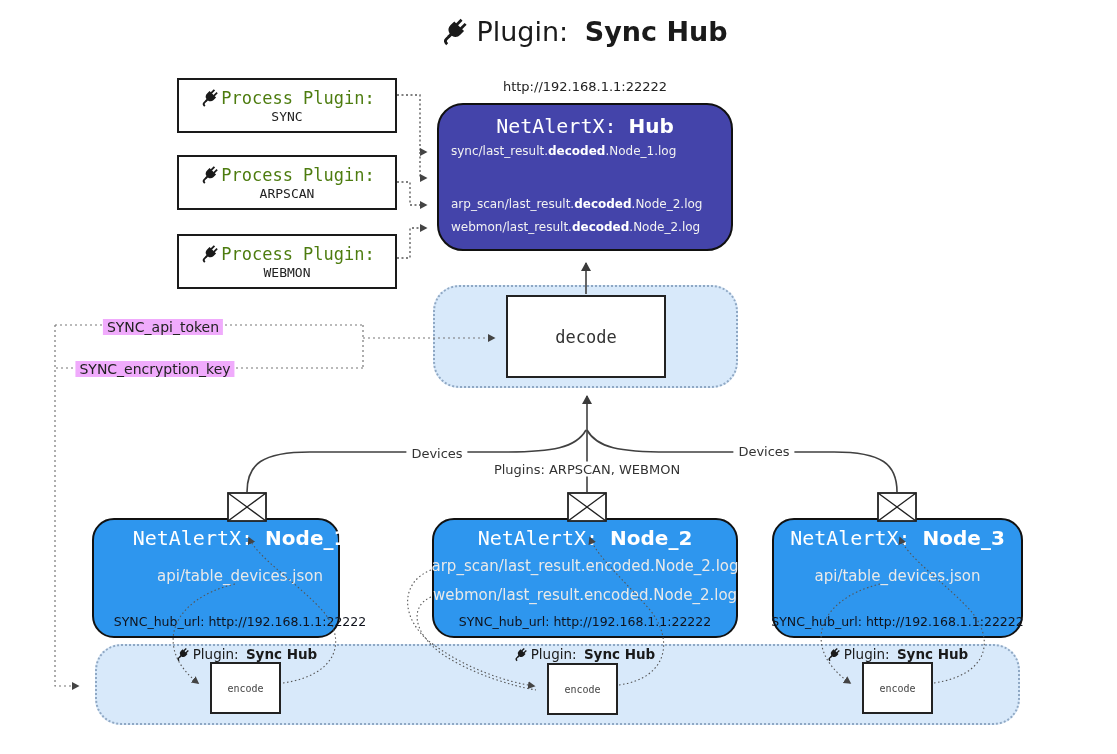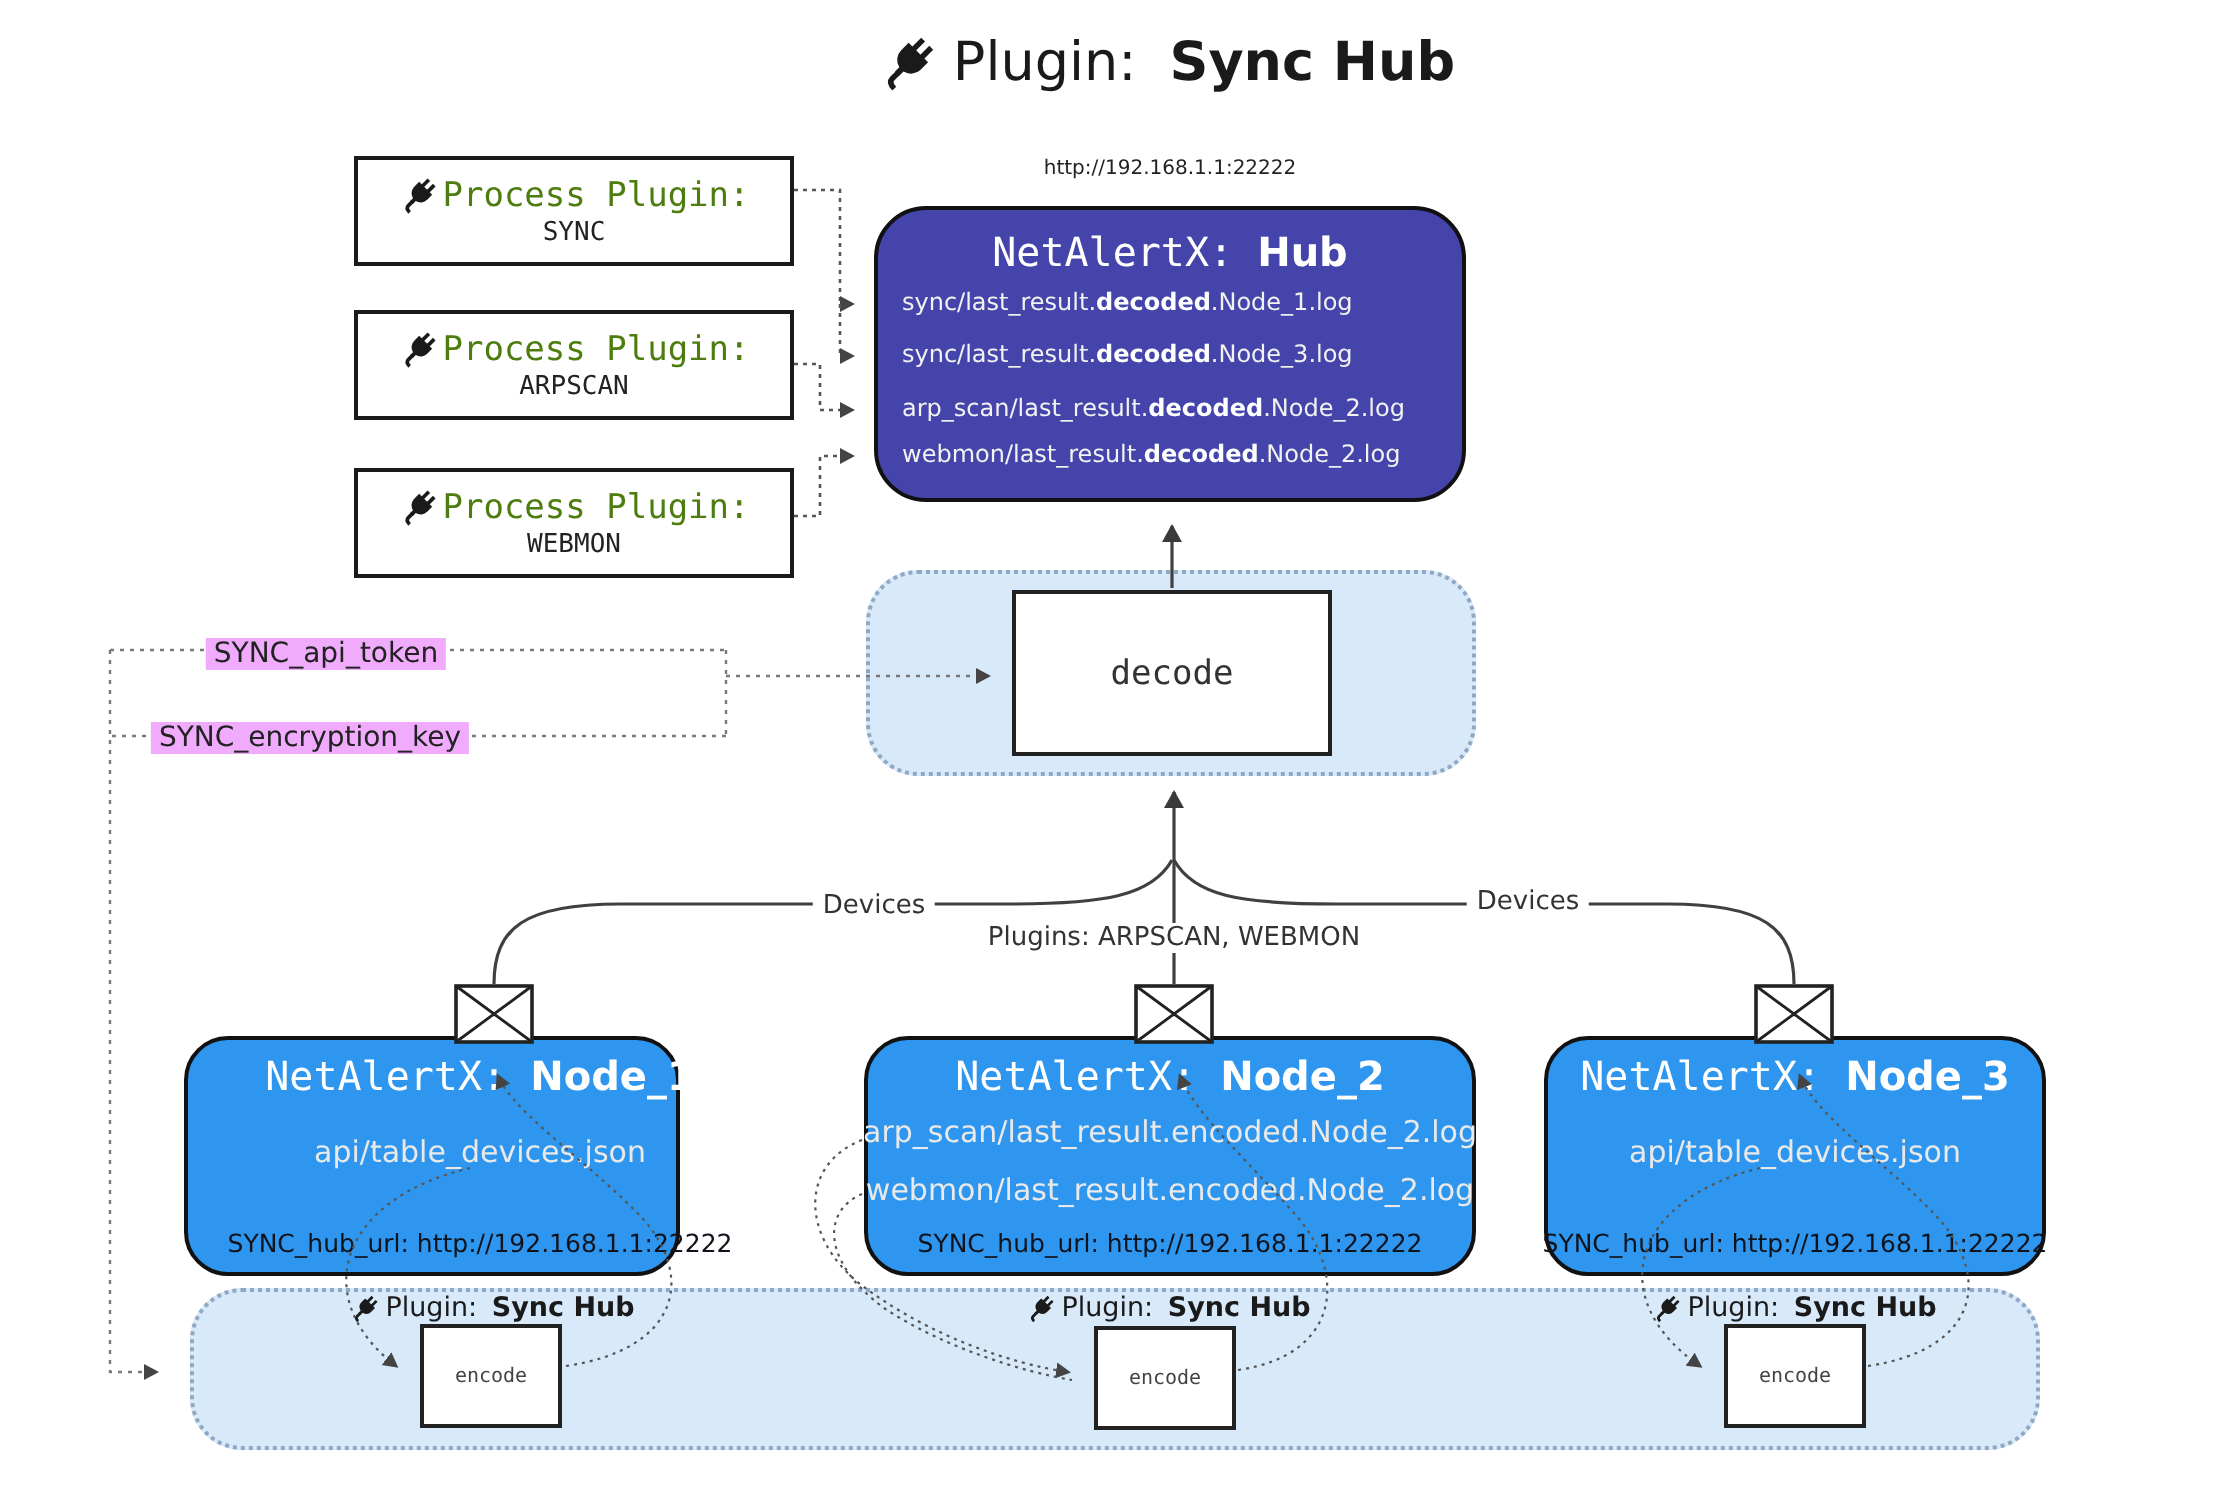--- a/index.html
+++ b/index.html
@@ -21,21 +21,21 @@
   .pbox .row2{font-size:13px;color:#222;margin-top:1px;}
 
   
   .hub{left:437px;top:103px;width:296px;height:148px;background:#4444aa;border:2px solid #111;
     border-radius:26px;box-sizing:border-box;z-index:2;}
   .hub-title{position:absolute;top:9px;left:0;right:0;text-align:center;color:#fff;font-size:20px;}
   .hub-title .tp{font-family:"DejaVu Sans Mono","Liberation Mono",monospace;white-space:pre;}
   .hub-title b{font-family:"DejaVu Sans","Liberation Sans",sans-serif;font-weight:bold;}
   .hub-line{position:absolute;left:12px;right:4px;height:20px;color:#f2f2f2;font-size:12px;white-space:nowrap;}
   .hub-line b{color:#fff;}
-  .url-label{top:79px;left:585px;transform:translateX(-50%);font-size:10px;color:#222;white-space:nowrap;z-index:3;}
+  .url-label{top:79px;left:585px;transform:translateX(-50%);font-size:13px;color:#222;white-space:nowrap;z-index:3;}
 
   
   .panel{background:#d8e9fa;border:2px dotted #8fa8c4;border-radius:26px;box-sizing:border-box;z-index:1;}
   .decode-panel{left:433px;top:285px;width:305px;height:103px;}
   .white-box{background:#fff;border:2px solid #222;box-sizing:border-box;display:flex;align-items:center;
     justify-content:center;color:#333;z-index:2;}
   .decode-box{left:506px;top:295px;width:160px;height:83px;font-size:17px;}
   .encode-box{width:71px;height:52px;font-size:10px;color:#444;}
 
   
@@ -121,21 +121,20 @@
         </svg>
       <span>Process Plugin:</span>
     </div>
     <div class="row2">WEBMON</div>
   </div>
 
   <div class="abs url-label">http://192.168.1.1:22222</div>
   <div class="abs hub">
     <div class="hub-title"><span class="tp">NetAlertX: </span><b>Hub</b></div>
     <div class="hub-line" style="top:39px;"><span>sync/last_result.</span><b>decoded</b><span>.Node_1.log</span></div>
-    <div class="hub-line" style="top:65px;"><span>sync/last_result.</span><b>decoded</b><span>.Node_3.log</span></div>
     <div class="hub-line" style="top:92px;"><span>arp_scan/last_result.</span><b>decoded</b><span>.Node_2.log</span></div>
     <div class="hub-line" style="top:115px;"><span>webmon/last_result.</span><b>decoded</b><span>.Node_2.log</span></div>
   </div>
 
   <div class="abs panel decode-panel"></div>
   <div class="abs white-box decode-box mono">decode</div>
 
   <div class="abs cfg-label" style="left:163px;top:327px;">SYNC_api_token</div>
   <div class="abs cfg-label" style="left:155px;top:369px;">SYNC_encryption_key</div>
 

